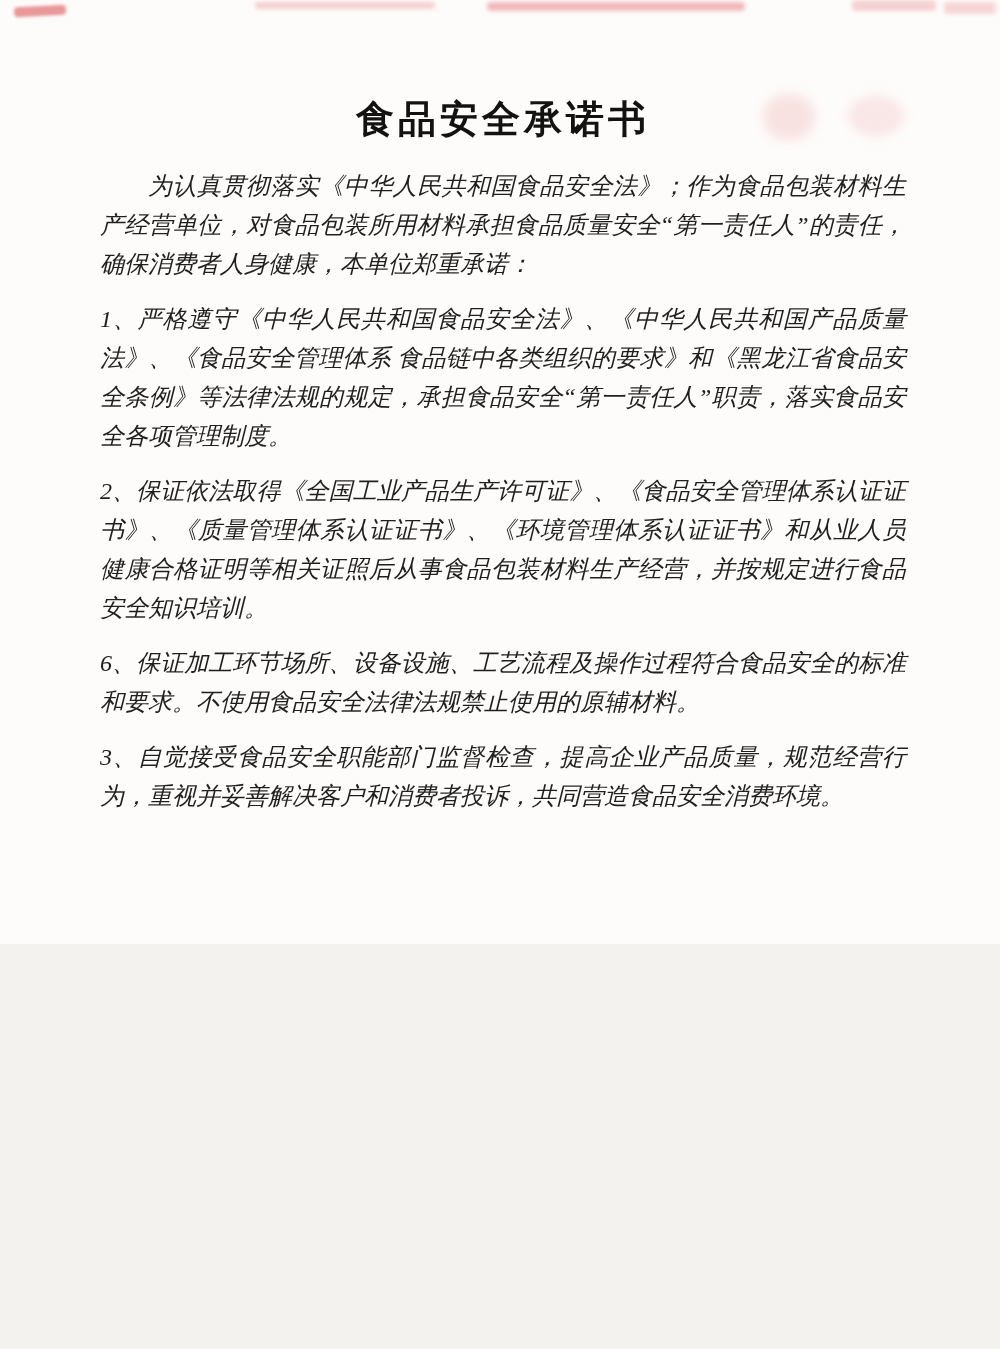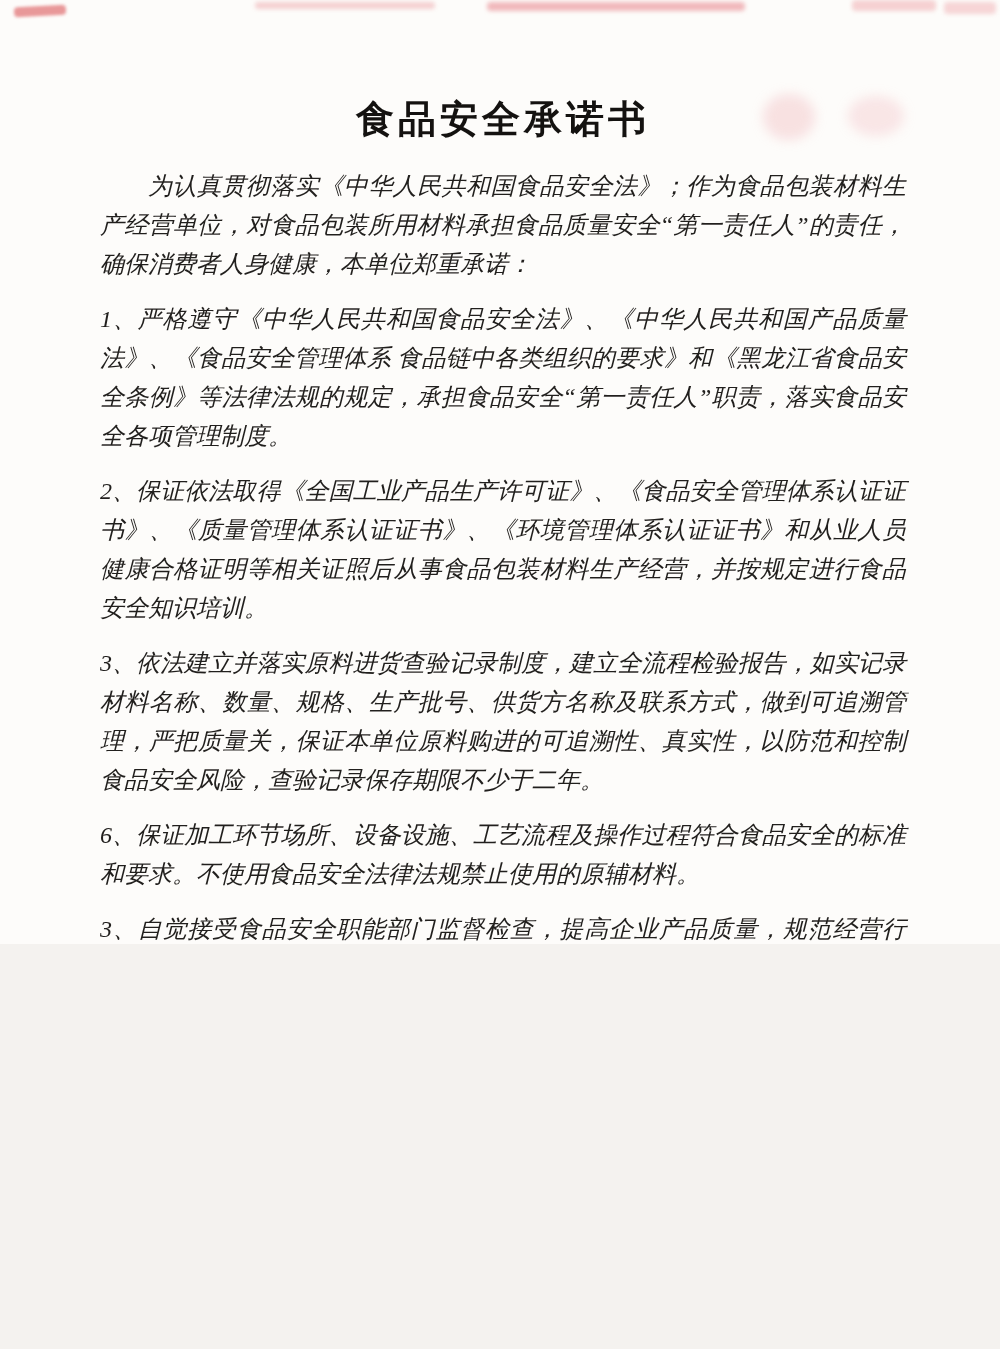--- a/index.html
+++ b/index.html
@@ -80,21 +80,20 @@
   <div class="artifact a6"></div>
   <div class="artifact a7"></div>
   <div class="artifact a8"></div>
   <div class="artifact a9"></div>
 
   <div class="content">
     <h1 class="doc-title">食品安全承诺书</h1>
     <p class="para intro">为认真贯彻落实《中华人民共和国食品安全法》；作为食品包装材料生产经营单位，对食品包装所用材料承担食品质量安全“第一责任人”的责任，确保消费者人身健康，本单位郑重承诺：</p>
     <p class="para">1、严格遵守《中华人民共和国食品安全法》、《中华人民共和国产品质量法》、《食品安全管理体系 食品链中各类组织的要求》和《黑龙江省食品安全条例》等法律法规的规定，承担食品安全“第一责任人”职责，落实食品安全各项管理制度。</p>
     <p class="para">2、保证依法取得《全国工业产品生产许可证》、《食品安全管理体系认证证书》、《质量管理体系认证证书》、《环境管理体系认证证书》和从业人员健康合格证明等相关证照后从事食品包装材料生产经营，并按规定进行食品安全知识培训。</p>
-    <p class="para">3、依法建立并落实原料进货查验记录制度，建立全流程检验报告，如实记录材料名称、数量、规格、生产批号、供货方名称及联系方式，做到可追溯管理，严把质量关，保证本单位原料购进的可追溯性、真实性，以防范和控制食品安全风险，查验记录保存期限不少于二年。</p>
     <p class="para">6、保证加工环节场所、设备设施、工艺流程及操作过程符合食品安全的标准和要求。不使用食品安全法律法规禁止使用的原辅材料。</p>
     <p class="para">3、自觉接受食品安全职能部门监督检查，提高企业产品质量，规范经营行为，重视并妥善解决客户和消费者投诉，共同营造食品安全消费环境。</p>
   </div>
 
   <div class="sig-line company-line">
     <span>承诺企业名称（盖章）：</span><span class="value">哈尔滨鹏程药用包装新材料科技</span>
   </div>
   <div class="sig-line company-line2">股份有限公司</div>
   <div class="sig-line rep-line">法定代表人签字：</div>
   <div class="sig-line date-line">2022 年 1 月 9 日</div>

